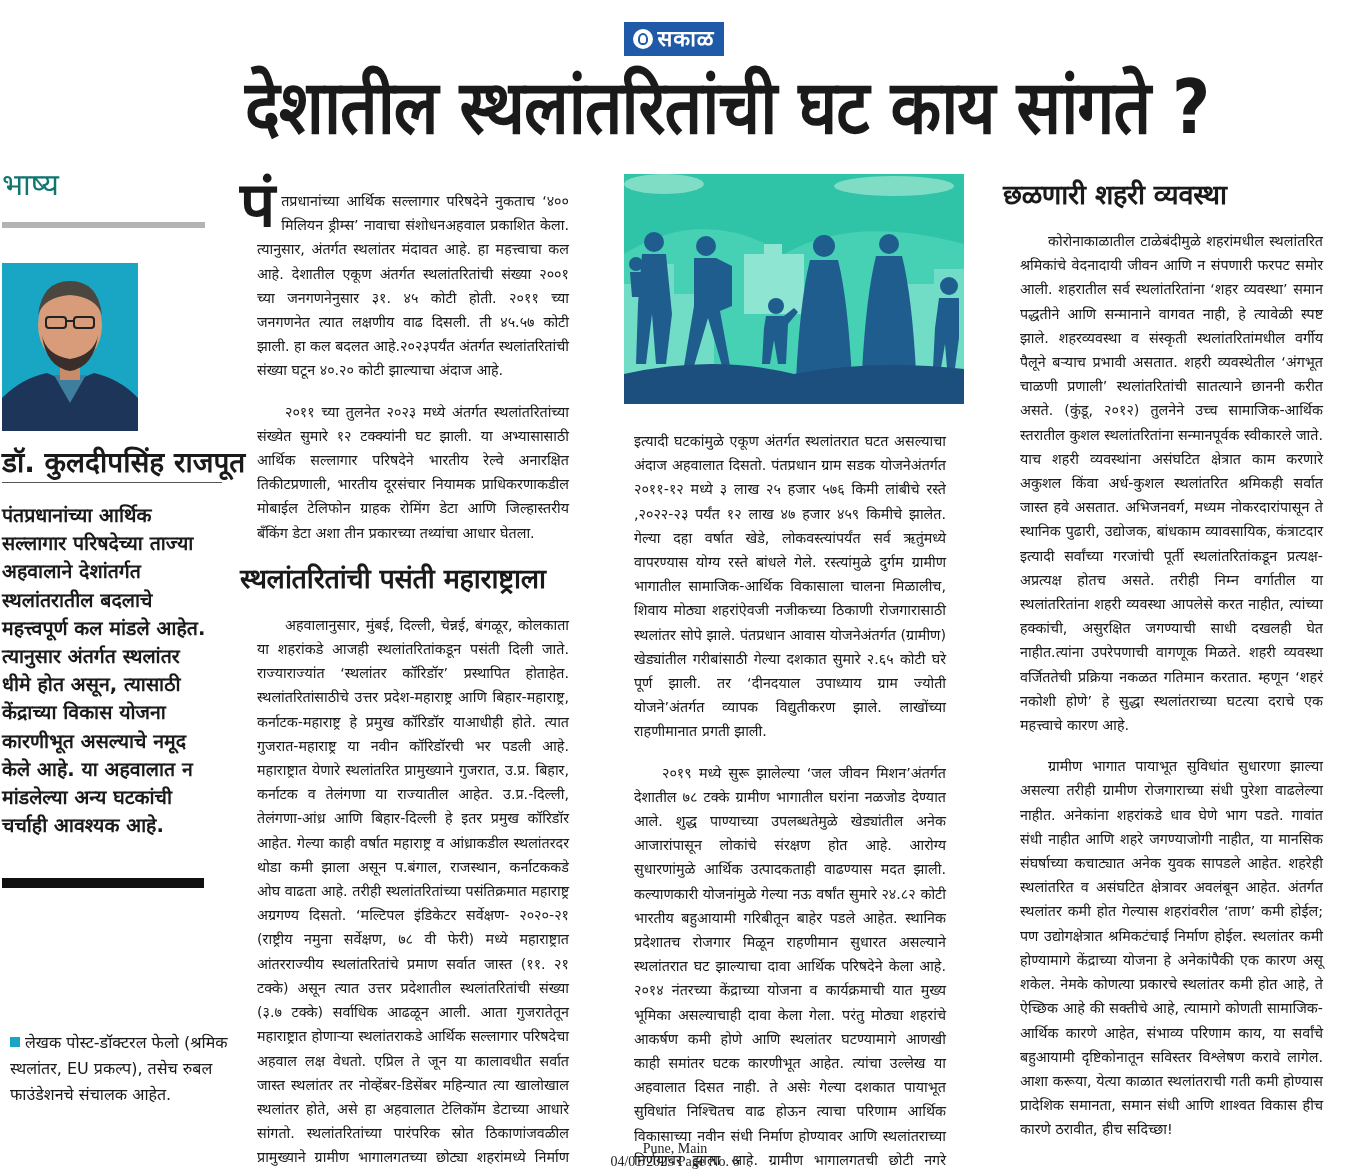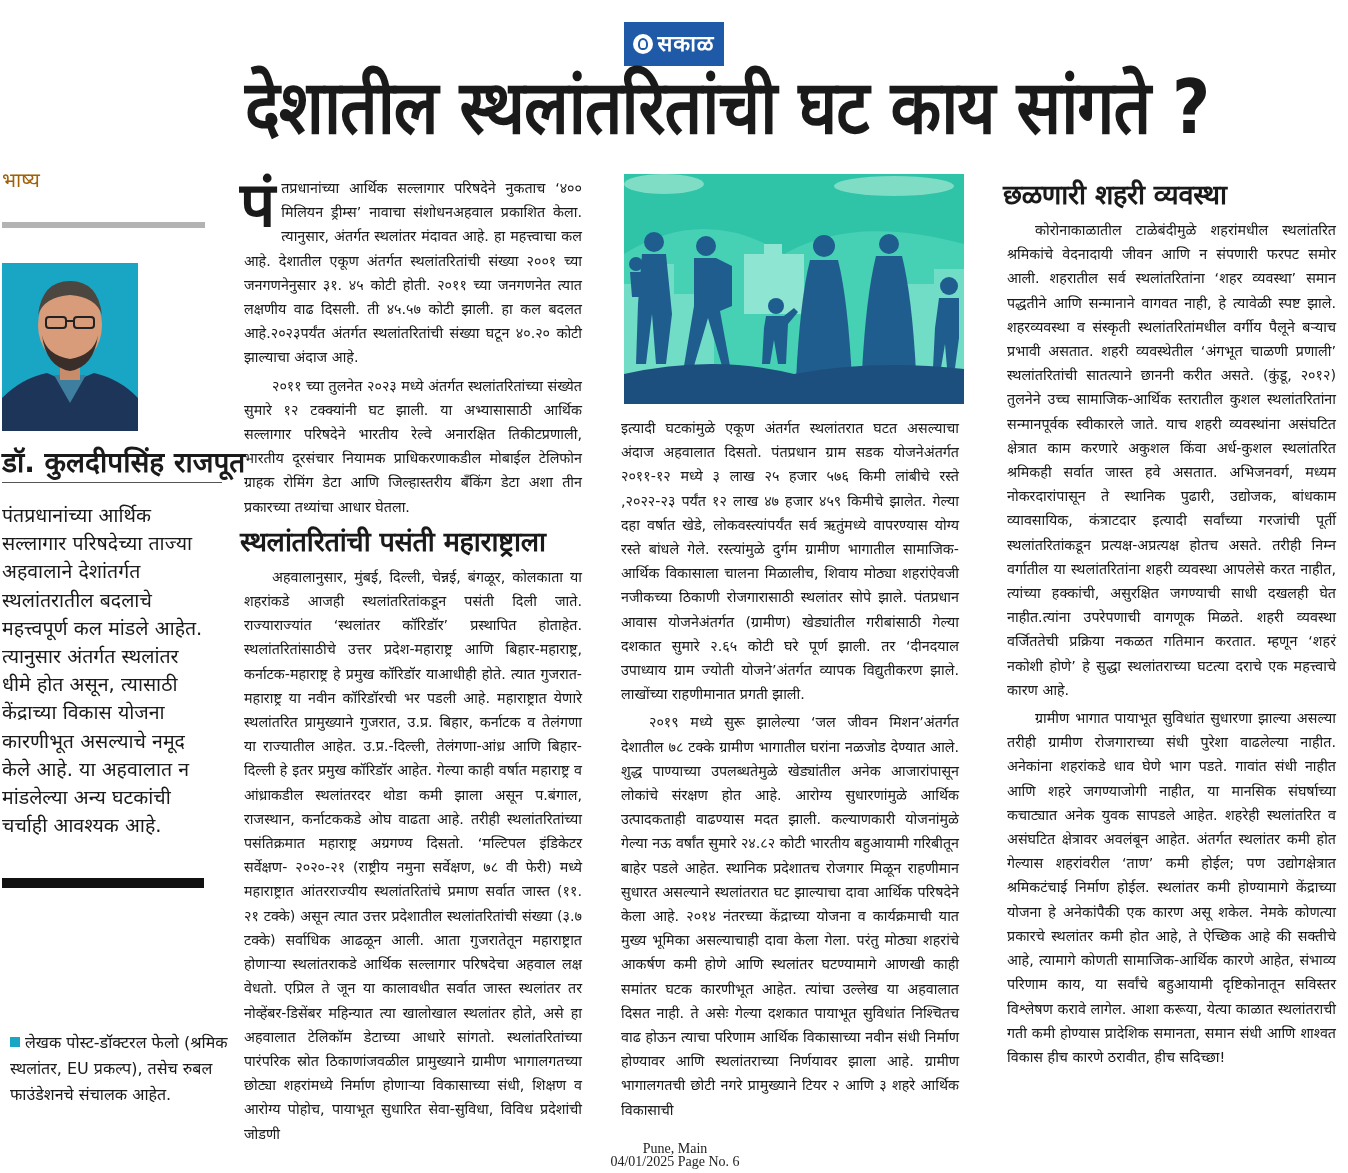--- a/index.html
+++ b/index.html
@@ -1,37 +1,37 @@
 <!DOCTYPE html>
 <html><head>
 <meta charset="utf-8">
 <style>
   html, body { margin: 0; padding: 0; background: #ffffff; }
   body { width: 1348px; height: 1173px; position: relative; overflow: hidden; font-family: "DejaVu Sans", sans-serif; color: #1a1a1a; }
 
-  .masthead { position: absolute; left: 624px; top: 22px; width: 100px; height: 44px; background: #1e5aa8; display: flex; align-items: center; justify-content: center; gap: 4px; }
+  .masthead { position: absolute; left: 624px; top: 22px; width: 100px; height: 34px; background: #1e5aa8; display: flex; align-items: center; justify-content: center; gap: 4px; }
   .masthead .logo-mark { width: 20px; height: 20px; border-radius: 50%; background: #fff; position: relative; }
   .masthead .logo-mark::after { content: ""; position: absolute; left: 5px; top: 4px; width: 10px; height: 12px; border: 2px solid #1e5aa8; border-radius: 50% 50% 40% 40%; box-sizing: border-box; }
   .masthead .brand { color: #fff; font-size: 22px; font-weight: bold; line-height: 1; letter-spacing: 1px; }
 
   .headline { position: absolute; left: 245px; top: 60px; width: 1090px; height: 95px; font-size: 66px; font-weight: bold; line-height: 95px; white-space: nowrap; letter-spacing: -1px; transform: scaleY(1.12); transform-origin: left center; }
 
   .left-col { position: absolute; left: 0; top: 170px; width: 210px; }
-  .section-tag { font-size: 20px; color: #a16207; line-height: 1; height: 40px; margin-left: 2px; }
+  .section-tag { font-size: 30px; color: #0f766e; line-height: 1; height: 40px; margin-left: 2px; }
   .tag-rule { position: absolute; top: 52px; left: 2px; width: 203px; height: 6px; background: #b3b3b3; }
   .author-photo { position: absolute; top: 93px; left: 2px; width: 136px; height: 168px; background: #18a6c4; overflow: hidden; }
   .author-name { position: absolute; top: 272px; left: 2px; width: 230px; font-size: 28px; font-weight: bold; white-space: nowrap; }
   .name-rule { position: absolute; top: 312px; left: 2px; width: 220px; height: 1px; background: #555; }
-  .summary { position: absolute; top: 332px; left: 2px; width: 210px; font-size: 19.5px; font-weight: normal; line-height: 28.2px; }
+  .summary { position: absolute; top: 332px; left: 2px; width: 210px; font-size: 19.5px; font-weight: bold; line-height: 28.2px; }
   .summary-rule { position: absolute; top: 708px; left: 2px; width: 202px; height: 10px; background: #111; }
   .author-note { position: absolute; top: 860px; left: 2px; width: 220px; font-size: 16px; line-height: 26px; margin-left: 8px; }
   .author-note .square { display: inline-block; width: 10px; height: 10px; background: #18a6c4; margin-right: 5px; vertical-align: 1px; }
 
   .col { position: absolute; font-size: 14.3px; line-height: 24.2px; text-align: justify; }
-  .col p { margin: 4px; text-indent: 28px; }
+  .col p { margin: 17px; text-indent: 28px; }
   .col p.noindent { text-indent: 0; }
   .col h2 { margin: 6px 0 6px 0; font-size: 27px; font-weight: bold; line-height: 34px; text-indent: 0; letter-spacing: -0.3px; }
 
   .col-2 { left: 240px; top: 172px; width: 346px; }
   .dropcap { float: left; font-size: 62px; line-height: 58px; font-weight: bold; margin: 4px 6px 0 0; }
 
   .col-3 { left: 617px; top: 412px; width: 346px; }
   .illustration { position: absolute; left: 624px; top: 174px; width: 340px; height: 230px; overflow: hidden; }
 
   .col-4 { left: 1003px; top: 172px; width: 337px; }

